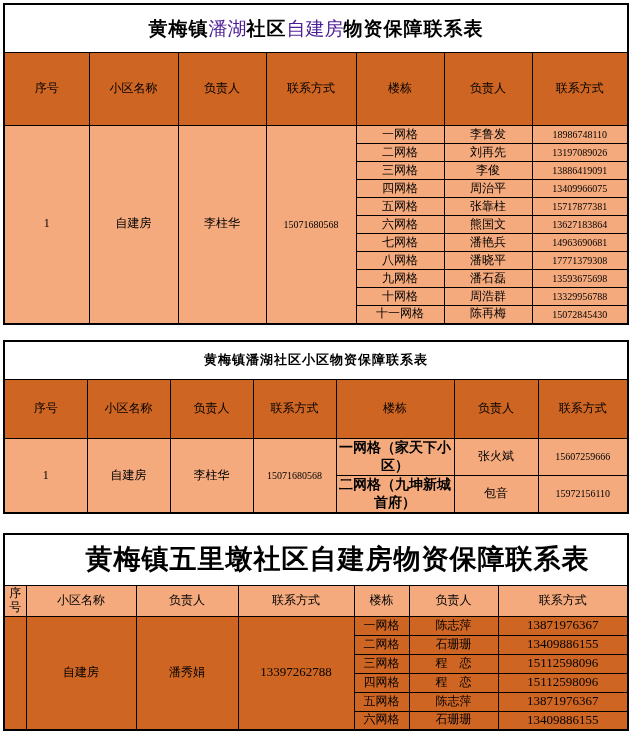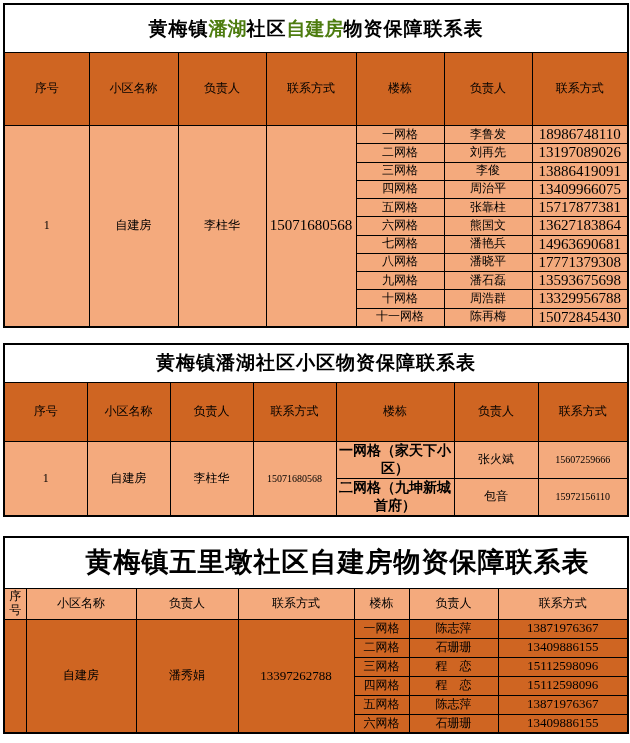--- a/index.html
+++ b/index.html
@@ -8,39 +8,39 @@
     font-family:"Liberation Serif","DejaVu Serif",serif;
   }
   .page{padding:3px;}
   table{border-collapse:collapse;table-layout:fixed;width:624px;}
   td{border:1px solid #000;text-align:center;vertical-align:middle;overflow:hidden;padding:0 1px;}
   .t{border:2px solid #000;}
   .t1{margin-bottom:15px;}
   .t2{margin-bottom:19px;}
   .title-cell{background:#ffffff;}
   .t1 .title-cell{height:47px;font-size:19px;}
-  .t2 .title-cell{height:37px;font-size:19px;}
+  .t2 .title-cell{height:37px;font-size:13px;}
   .t3 .title-cell{height:50px;font-size:27px;letter-spacing:1px;padding-left:44px;}
   .seg.b{font-weight:bold;font-family:"Liberation Sans","DejaVu Sans",sans-serif;letter-spacing:1px;}
-  .seg.r{font-weight:bold;color:#4d7c0f;}
+  .seg.r{font-weight:normal;color:#4c1d95;}
   .t2 .title-cell .seg.b,.t3 .title-cell .seg.b{font-family:"Liberation Serif","DejaVu Serif",serif;}
   .head td{background:#cf6522;font-size:12px;line-height:1.25;}
   .t1 .head td{height:72px;}
   .t2 .head td{height:58px;}
   .t3 .head td{height:30px;background:#f4aa7d;}
   .t1 .body-row td,.t2 .body-row td{background:#f4aa7d;}
   .t3 .body-row td{background:#cf6522;}
   .t1 .body-row{height:18px;}
   .t2 .body-row{height:35px;}
   .t3 .body-row{height:19px;}
   .t1 td,.t3 td{font-size:12px;line-height:1.15;}
   .t2 td{font-size:12px;}
   .t2 .grid-cell{font-size:14px;font-weight:bold;}
   .num{font-family:"Liberation Serif","DejaVu Serif",serif;}
-  .t1 .num{font-size:15px;text-align:center;}
+  .t1 .num{font-size:10px;text-align:center;}
   .t2 .num{font-size:10px;}
   .t3 .num{font-size:13px;margin-left:8px;}
 </style>
 </head>
 <body>
 
 <div class="page">
 
   <table class="t t1">
     <colgroup>

